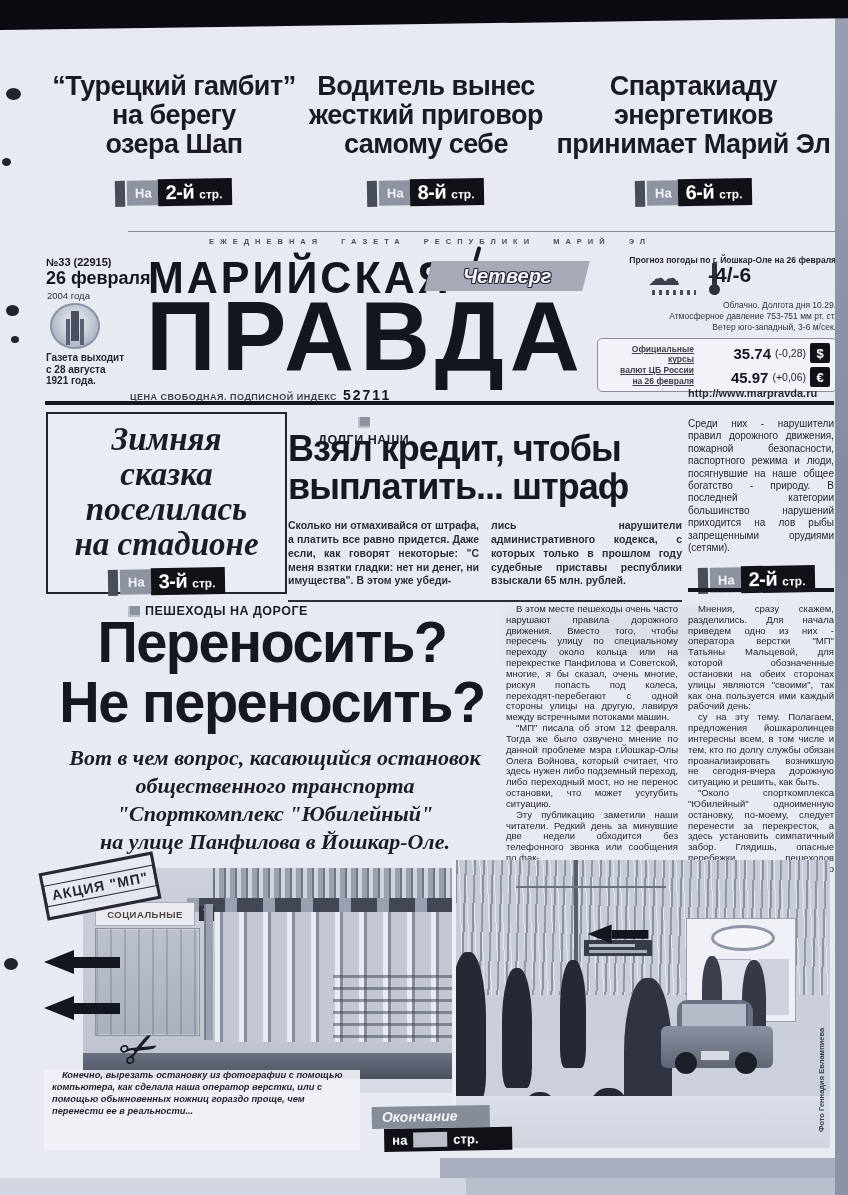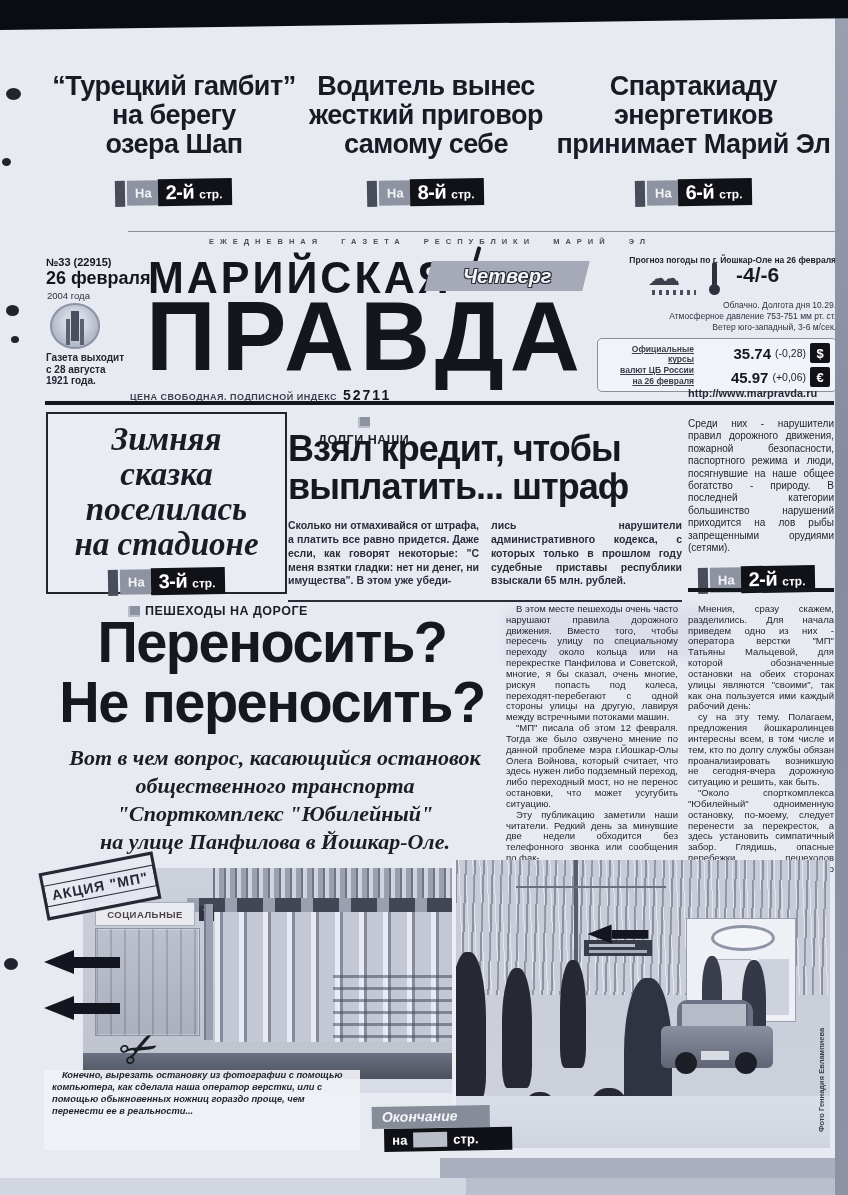--- a/index.html
+++ b/index.html
@@ -64,21 +64,21 @@
   .weather-header { position:absolute; left:598px; top:255px; width:238px; font-size:8.5px;
                     font-weight:bold; text-align:right; color:#23252f; }
   .cloud-ic { position:absolute; left:648px; top:266px; font-size:20px; color:#3c3f4c;
               letter-spacing:-8px; }
   .snow-dots { position:absolute; left:652px; top:290px; width:44px; height:5px;
                background:repeating-linear-gradient(90deg,#4a4e5c 0 3px,transparent 3px 7px); }
   .thermo { position:absolute; left:712px; top:262px; width:5px; height:24px; background:#2e313c;
             border-radius:3px; }
   .thermo-bulb { position:absolute; left:709px; top:284px; width:11px; height:11px;
                  background:#2e313c; border-radius:50%; }
-  .temp { position:absolute; left:736px; top:263px; font-size:21px; font-weight:bold; color:#191b24; }
+  .temp { position:absolute; left:708px; top:263px; font-size:21px; font-weight:bold; color:#191b24; }
   .weather-details { position:absolute; left:598px; top:300px; width:238px; font-size:8.5px;
                      text-align:right; line-height:1.3; color:#2f323e; }
   .currency-box { position:absolute; left:597px; top:338px; width:240px; height:54px;
                   border:1px solid #8a8e9c; border-radius:5px; background:rgba(255,255,255,0.45);
                   display:flex; align-items:center; }
   .cur-label { width:96px; font-size:8.5px; font-weight:bold; text-align:right; line-height:1.25;
                color:#3a3d4a; padding-left:6px;text-decoration:underline; }
   .cur-rows { flex:1; display:flex; flex-direction:column; justify-content:center; gap:4px; padding:0 6px 0 8px; }
   .cur-row { display:flex; align-items:center; justify-content:flex-end; gap:4px; }
   .cur-val { font-size:15px; font-weight:bold; color:#14161d; }

